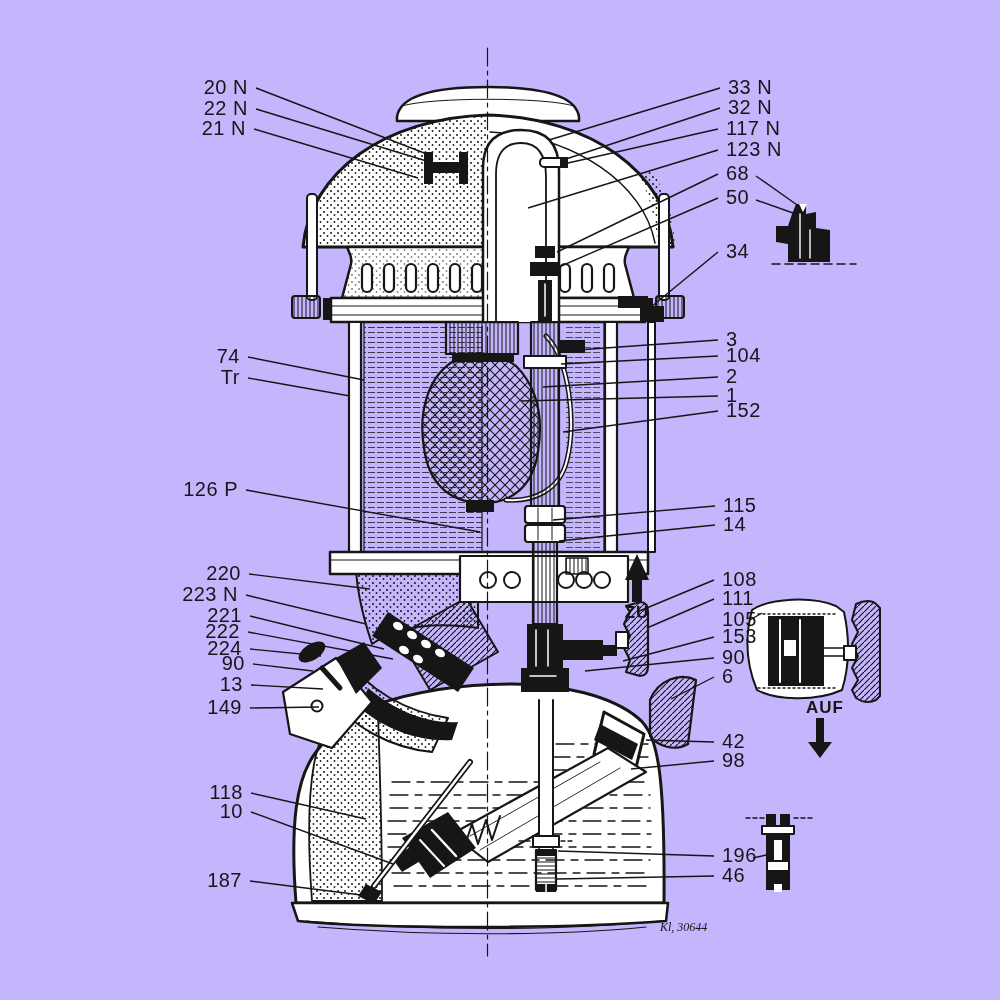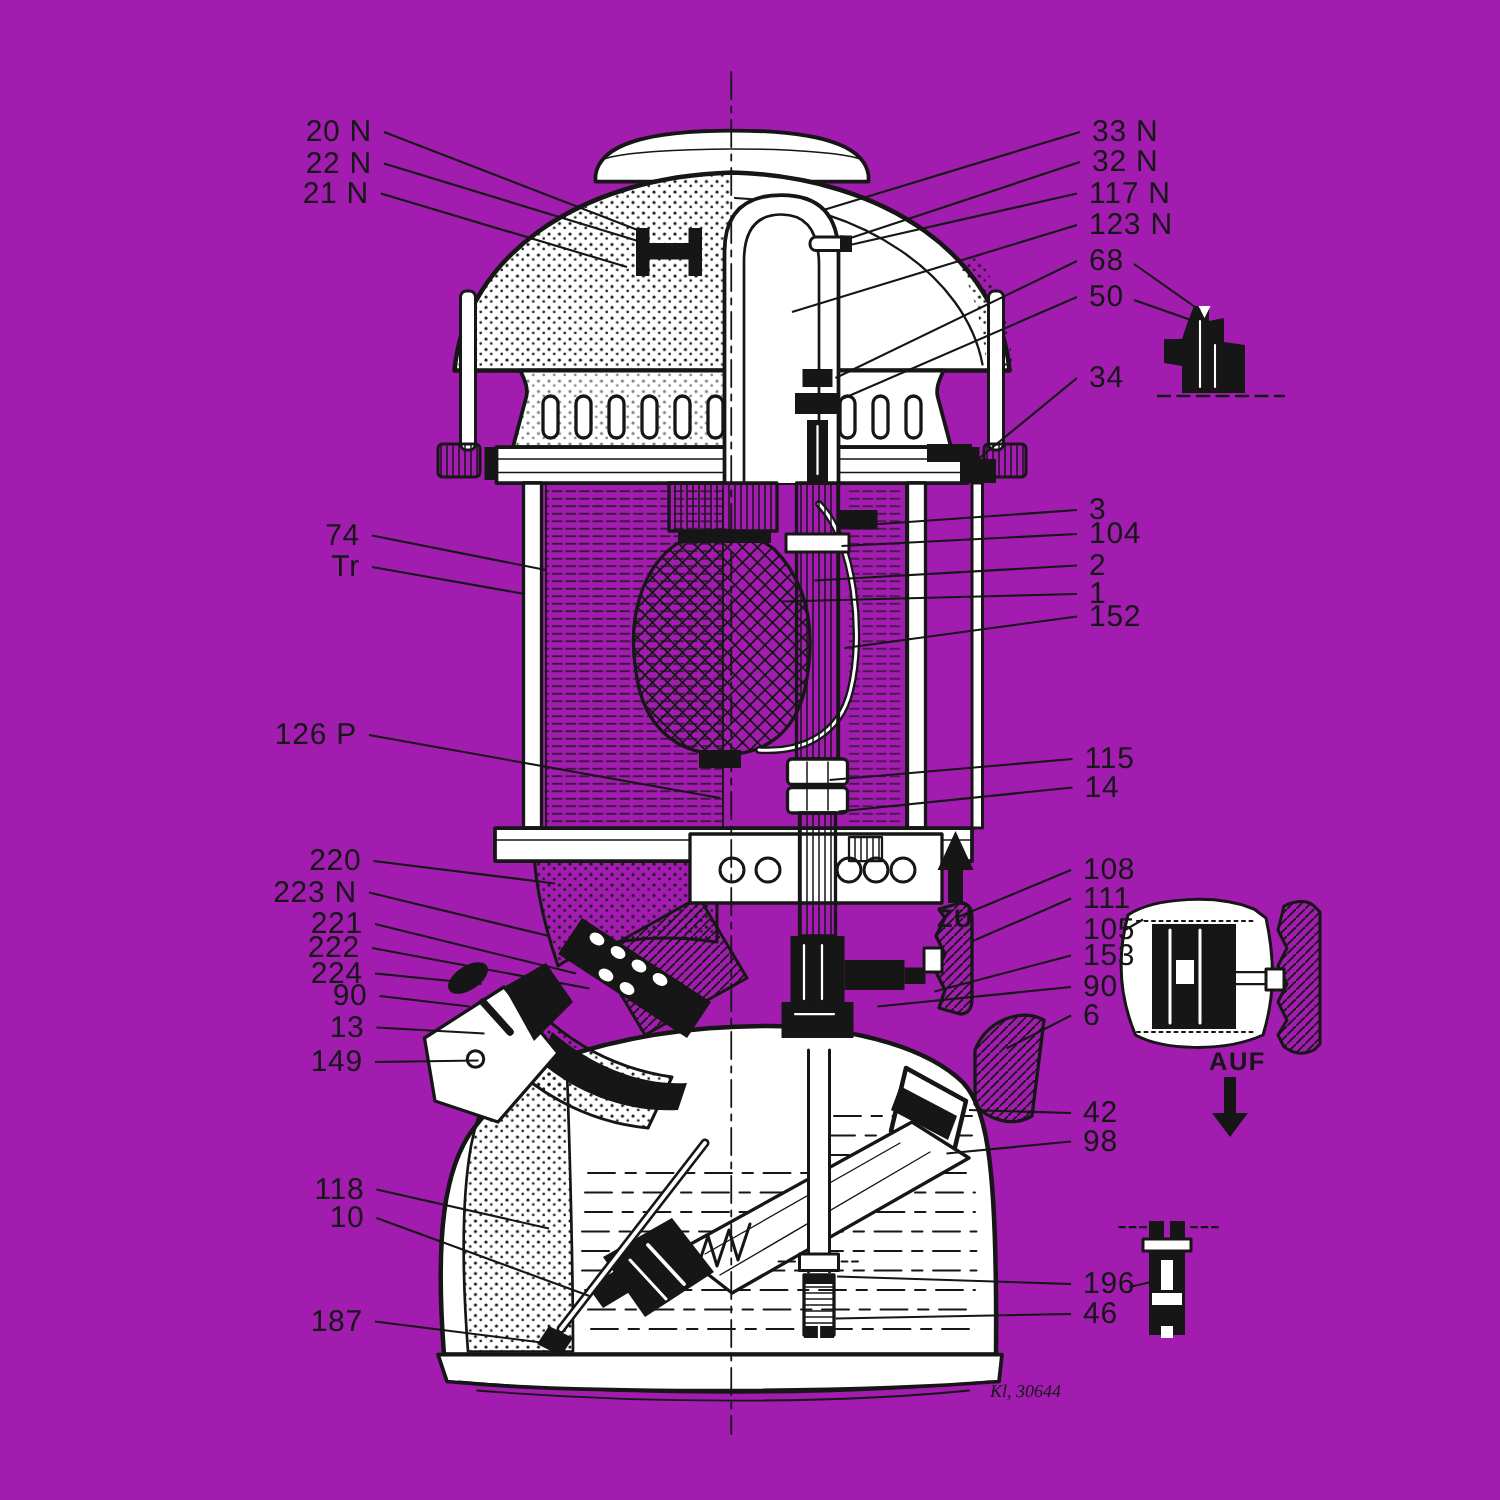--- a/index.html
+++ b/index.html
@@ -1,16 +1,16 @@
 <!DOCTYPE html>
 <html><head>
 <meta charset="utf-8">
 <style>
   html,body{margin:0;padding:0;background:#ffffff;}
-  .page{width:1000px;height:1000px;position:relative;background:#a21caf;overflow:hidden;
+  .page{width:1000px;height:1000px;position:relative;background:#c4b5fd;overflow:hidden;
         font-family:"Liberation Sans",sans-serif;}
   svg{display:block;}
   .lbl{font-family:"Liberation Sans",sans-serif;font-size:20px;fill:#161616;letter-spacing:.5px;}
   .leader{stroke:#161616;stroke-width:1.4;fill:none;}
   .dir{font-family:"Liberation Sans",sans-serif;font-size:17px;font-weight:bold;fill:#161616;letter-spacing:1px;}
   .sig{font-family:"Liberation Serif",serif;font-style:italic;font-size:12px;fill:#161616;}
 </style>
 </head>
 <body>
 

